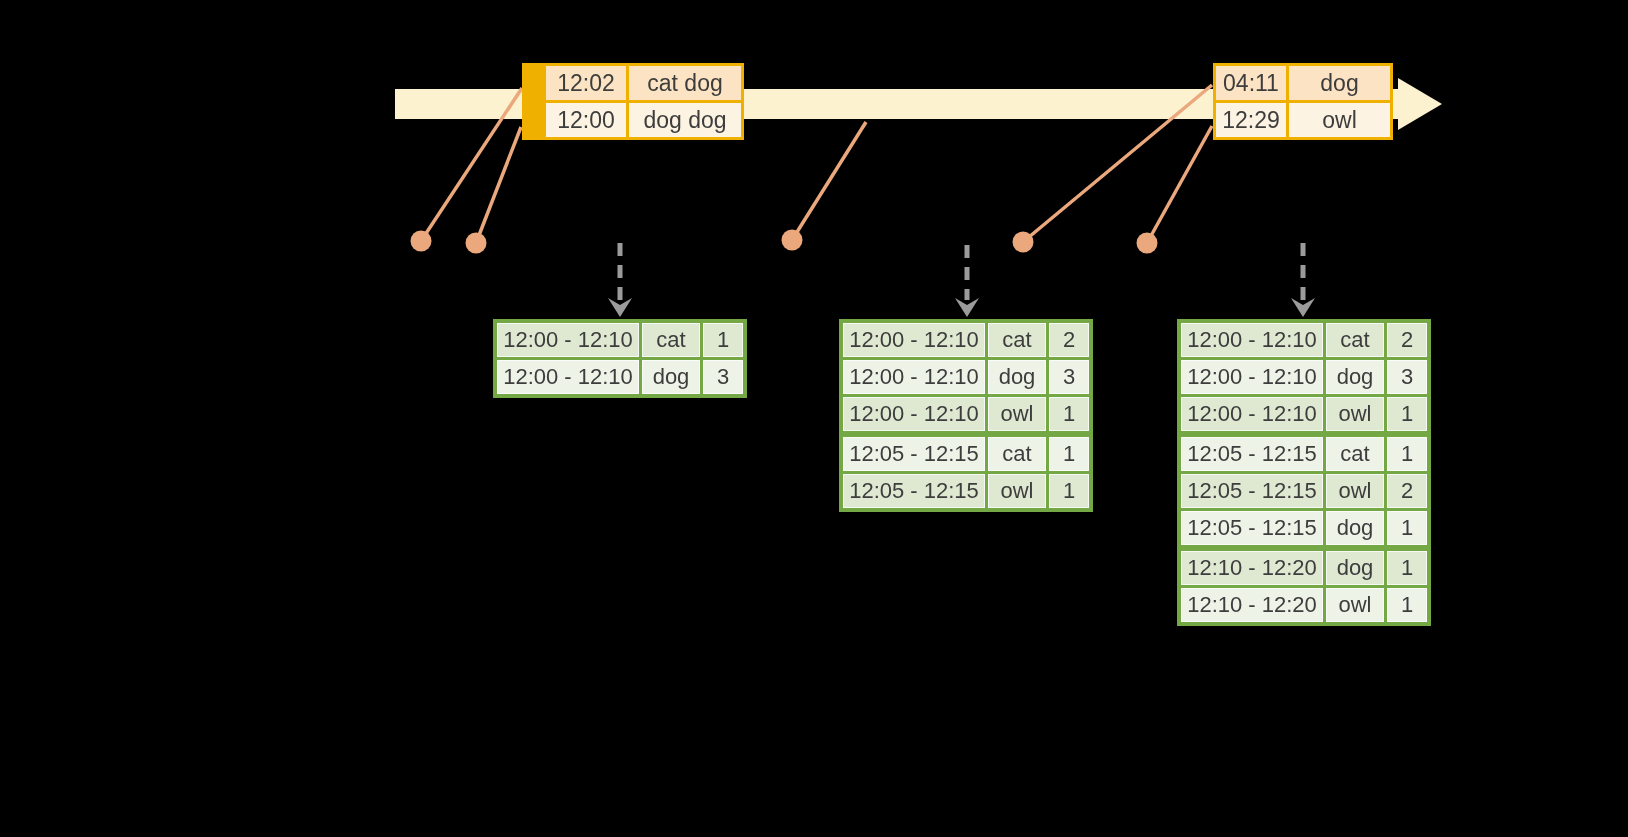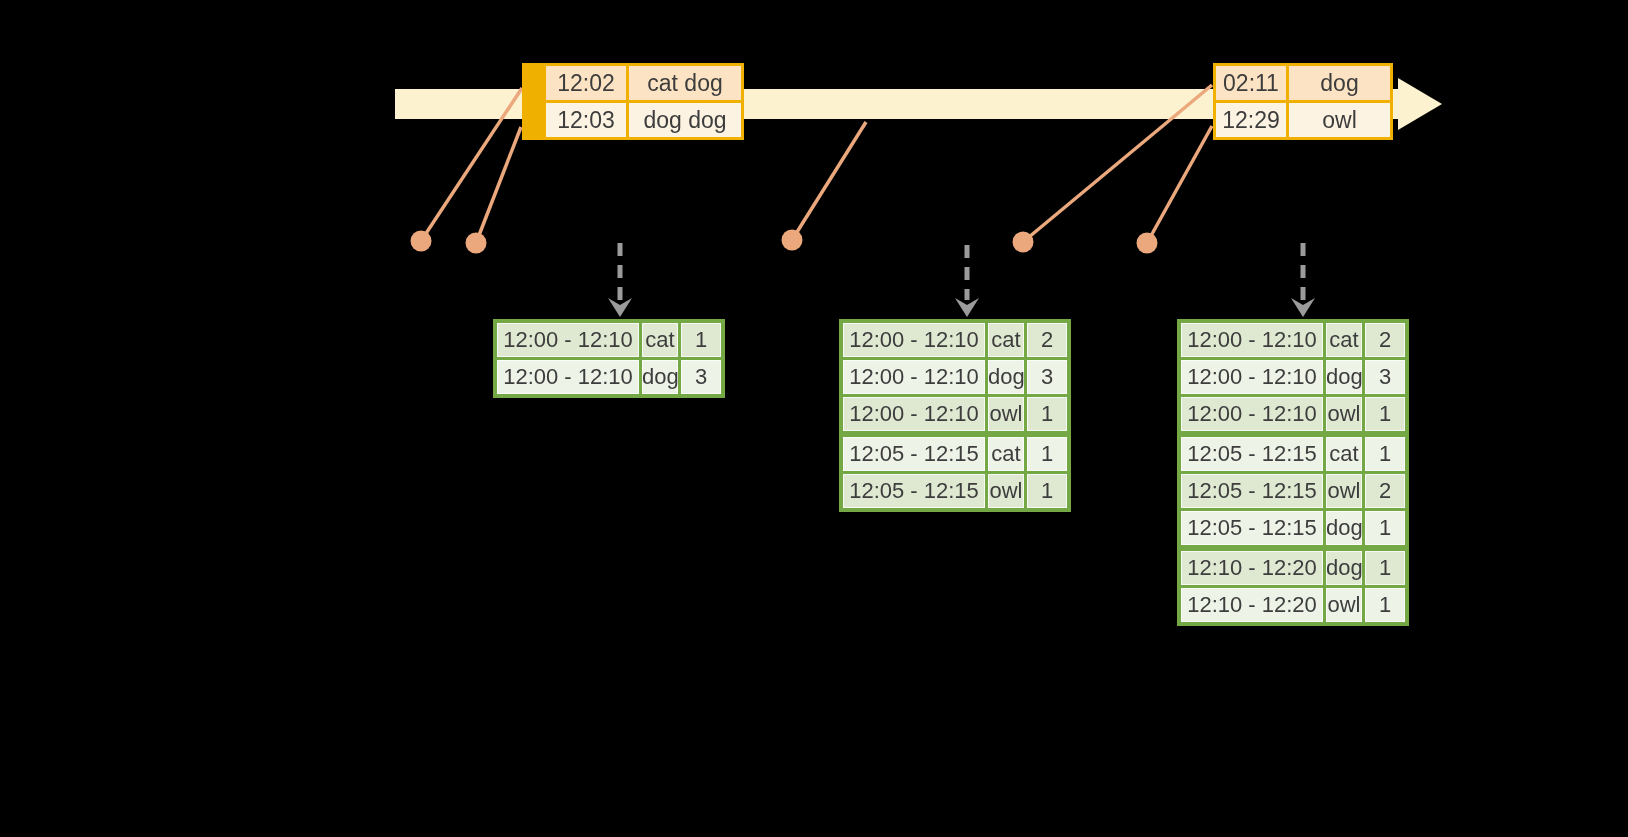--- a/index.html
+++ b/index.html
@@ -26,21 +26,21 @@
   .et-c .ecell.words{width:101px;}
   
   .rtable{position:absolute;background:#74a844;padding:4px;display:flex;flex-direction:column;gap:3px;}
   .rrow{display:flex;gap:3px;}
   .rrow.group-start{margin-top:3px;}
   .rcell{height:34px;line-height:34px;text-align:center;font-size:22px;
     box-shadow:inset 0 0 0 1px rgba(255,255,255,.75);}
   .rrow.shade-dark .rcell{background:#dfe9d2;}
   .rrow.shade-light .rcell{background:#eef3e8;}
   .rcell.win{width:142px;}
-  .rcell.word{width:36px;}
+  .rcell.word{width:58px;}
   .rcell.cnt{width:40px;}
 </style>
 </head>
 <body>
 
 <div class="canvas">
 
   <div class="tl-bar"></div>
   <div class="tl-head"></div>
 
@@ -70,29 +70,29 @@
       <polygon points="1291,298 1303,305 1315,298 1303,317"></polygon>
     </g>
   </svg>
 
   <div class="etable et-ab" style="left:522px;top:63px;padding-left:24px;">
     <div class="erow shade-dark">
       <div class="ecell time">12:02</div>
       <div class="ecell words">cat dog</div>
     </div>
     <div class="erow shade-light">
-      <div class="ecell time">12:03</div>
+      <div class="ecell time">12:00</div>
       <div class="ecell words">dog dog</div>
     </div>
   </div>
 
 
   <div class="etable et-c" style="left:1213px;top:63px;">
     <div class="erow shade-dark">
-      <div class="ecell time">02:11</div>
+      <div class="ecell time">04:11</div>
       <div class="ecell words">dog</div>
     </div>
     <div class="erow shade-light">
       <div class="ecell time">12:29</div>
       <div class="ecell words">owl</div>
     </div>
   </div>
 
   <div class="rtable" style="left:493px;top:319px;">
     <div class="rrow shade-dark">

